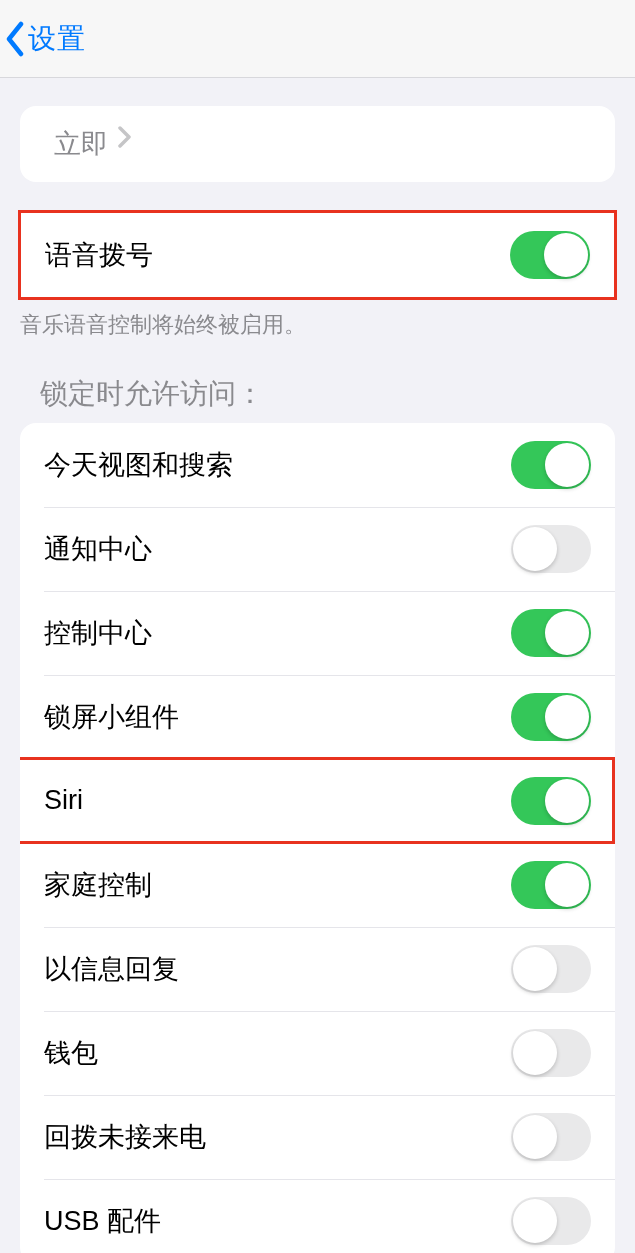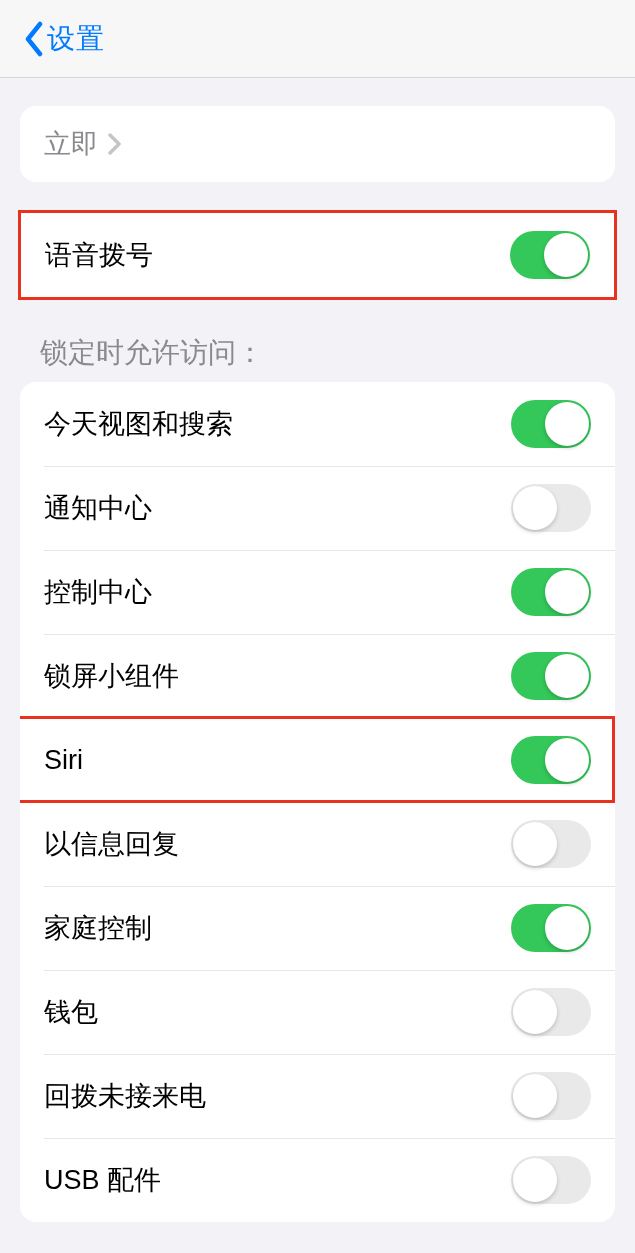--- a/index.html
+++ b/index.html
@@ -19,21 +19,21 @@
       height: 78px;
       background: #f7f7f7;
       border-bottom: 1px solid #d8d8dc;
       display: flex;
       align-items: center;
       position: relative;
     }
     .back-button {
       display: flex;
       align-items: center;
-      padding-left: 23px;
+      padding-left: 4px;
       gap: 2px;
       cursor: pointer;
     }
     .back-chevron {
       width: 22px;
       height: 36px;
     }
     .back-label {
       color: #007aff;
       font-size: 28px;
@@ -73,22 +73,23 @@
       margin-left: 24px;
       padding-left: 0;
     }
     .row-label {
       font-size: 27px;
       color: #000;
       font-weight: 400;
     }
     .row-value {
       display: flex;
-      align-items: center;
+      align-items: flex-start;
       gap: 10px;
+      margin-left: 10px;
     }
     .row-value-text {
       font-size: 27px;
       color: #8a8a8e;
     }
     .chevron-right {
       width: 14px;
       height: 22px;
     }
     .toggle {
@@ -202,20 +203,21 @@
   <div class="highlight-section">
     <div class="group highlight-box">
       <div class="row">
         <span class="row-label">语音拨号</span>
         <div class="toggle on">
           <div class="toggle-knob"></div>
         </div>
       </div>
     </div>
   </div>
+  <div class="footer-text">音乐语音控制将始终被启用。</div>
 
   <div class="section" style="margin-top:34px;">
     <div class="header-text">锁定时允许访问：</div>
     <div class="group group-multi" id="lock-access-group">
 
     <div class="row">
           <span class="row-label">今天视图和搜索</span>
           <div class="toggle on">
             <div class="toggle-knob"></div>
           </div>
@@ -238,32 +240,32 @@
             <div class="toggle-knob"></div>
           </div>
         </div>
         <div class="row highlight-row-siri">
           <span class="row-label">Siri</span>
           <div class="toggle on">
             <div class="toggle-knob"></div>
           </div>
         </div>
         <div class="row">
+          <span class="row-label">家庭控制</span>
+          <div class="toggle on">
+            <div class="toggle-knob"></div>
+          </div>
+        </div>
+        <div class="row">
           <span class="row-label">以信息回复</span>
           <div class="toggle off">
             <div class="toggle-knob"></div>
           </div>
         </div>
         <div class="row">
-          <span class="row-label">家庭控制</span>
-          <div class="toggle on">
-            <div class="toggle-knob"></div>
-          </div>
-        </div>
-        <div class="row">
           <span class="row-label">钱包</span>
           <div class="toggle off">
             <div class="toggle-knob"></div>
           </div>
         </div>
         <div class="row">
           <span class="row-label">回拨未接来电</span>
           <div class="toggle off">
             <div class="toggle-knob"></div>
           </div>

